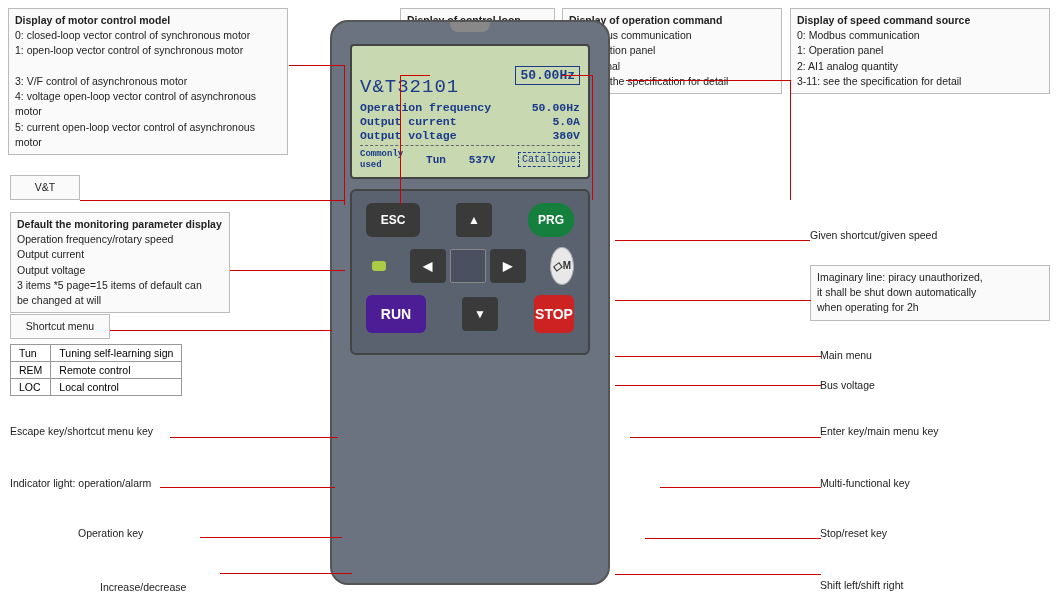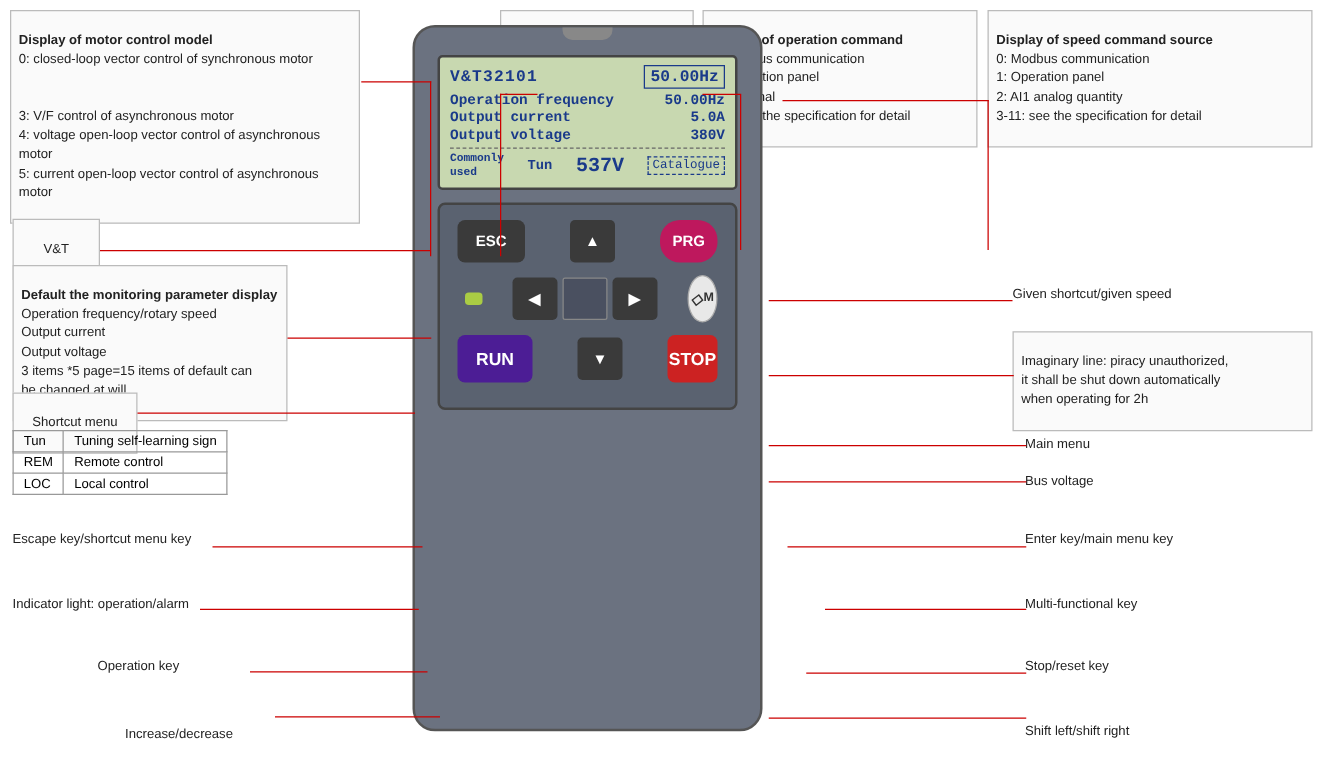--- a/index.html
+++ b/index.html
@@ -60,24 +60,25 @@
     }
 
     .screen-top-row {
       display: flex;
       justify-content: space-between;
       align-items: center;
       margin-bottom: 3px;
     }
 
     .screen-model {
-      font-size: 13px;
-      font-weight: bold;
+      font-size: 19px;
+      font-weight: normal;
       color: #1a3a8a;
       letter-spacing: 1px;
+      margin-top: 24px;
     }
 
     .screen-freq-top {
       font-size: 13px;
       font-weight: bold;
       color: #1a3a8a;
       border: 1px solid #1a3a8a;
       padding: 1px 4px;
     }
 
@@ -106,21 +107,21 @@
       line-height: 1.2;
     }
 
     .screen-tun {
       font-size: 11px;
       color: #1a3a8a;
       font-weight: bold;
     }
 
     .screen-bus {
-      font-size: 16px;
+      font-size: 11px;
       color: #1a3a8a;
       font-weight: bold;
     }
 
     .screen-catalogue {
       font-size: 10px;
       color: #1a3a8a;
       border: 1px dashed #1a3a8a;
       padding: 1px 3px;
     }
@@ -159,21 +160,21 @@
       width: 54px;
       height: 34px;
       background: #3a3a3a;
       color: #fff;
       border-radius: 6px;
     }
 
     .btn-prg {
       width: 46px;
       height: 34px;
-      background: #be185d;
+      background: #15803d;
       color: #fff;
       border-radius: 16px;
     }
 
     .btn-up {
       width: 36px;
       height: 34px;
       background: #3a3a3a;
       color: #fff;
       border-radius: 4px;
@@ -246,33 +247,33 @@
       font-size: 10.5px;
     }
     .mode-table td {
       border: 1px solid #999;
       padding: 2px 8px;
     }
 
     
     .note-box {
       border: 1px solid #bbb;
-      padding: 16px 6px;
+      padding: 4px 6px;
       background: #fafafa;
       font-size: 10.5px;
       line-height: 1.45;
     }
   </style>
 </head>
 <body>
 
 <div class="callout note-box" style="position:absolute; left:8px; top:8px; width:280px;">
   <strong>Display of motor control model</strong><br>
   <span>0: closed-loop vector control of synchronous motor</span><br>
-  <br>
+  <span>1: open-loop vector control of synchronous motor</span><br>
   <br>
   <span>3: V/F control of asynchronous motor</span><br>
   <span>4: voltage open-loop vector control of asynchronous motor</span><br>
   <span>5: current open-loop vector control of asynchronous motor</span>
 </div>
 
 <div class="callout note-box" style="position:absolute; left:400px; top:8px; width:155px;">
   <strong>Display of control loop</strong><br>
   <span>1: position control</span><br>
   <span>2: speed control</span><br>

